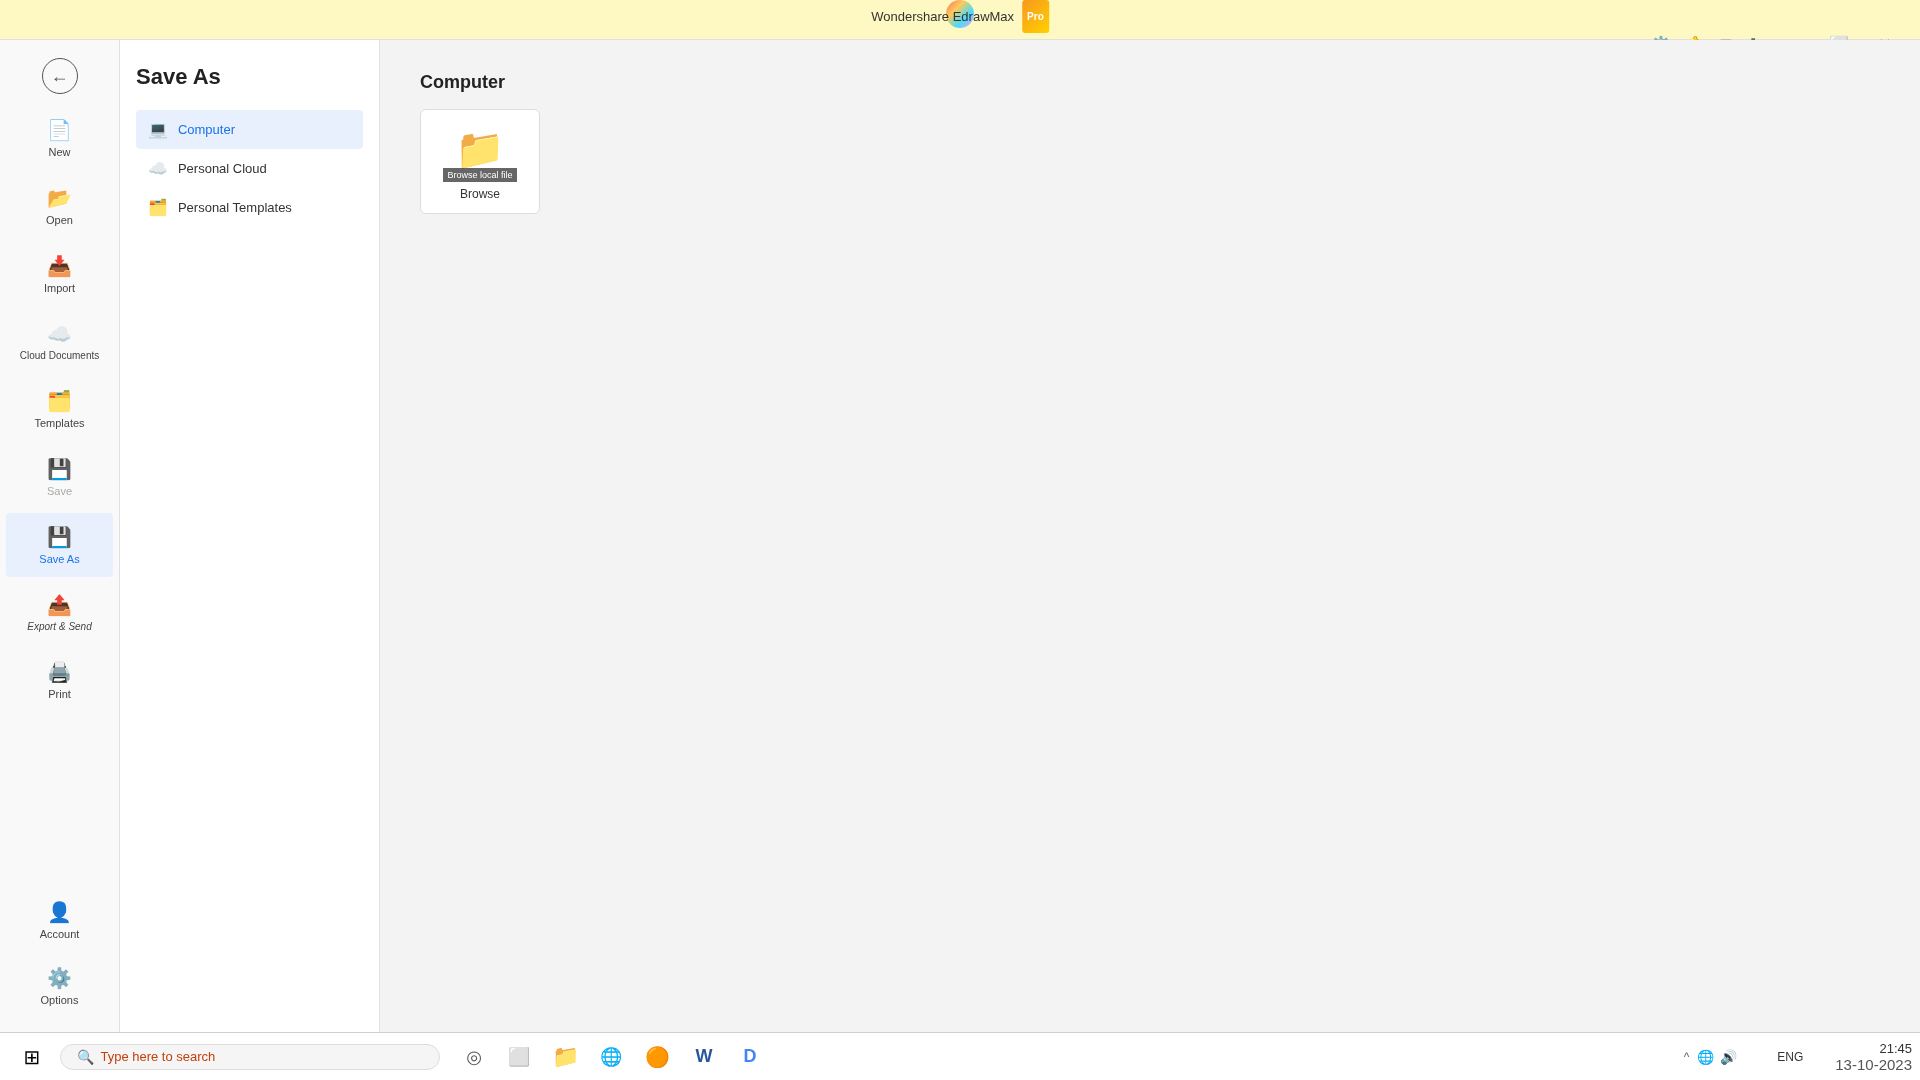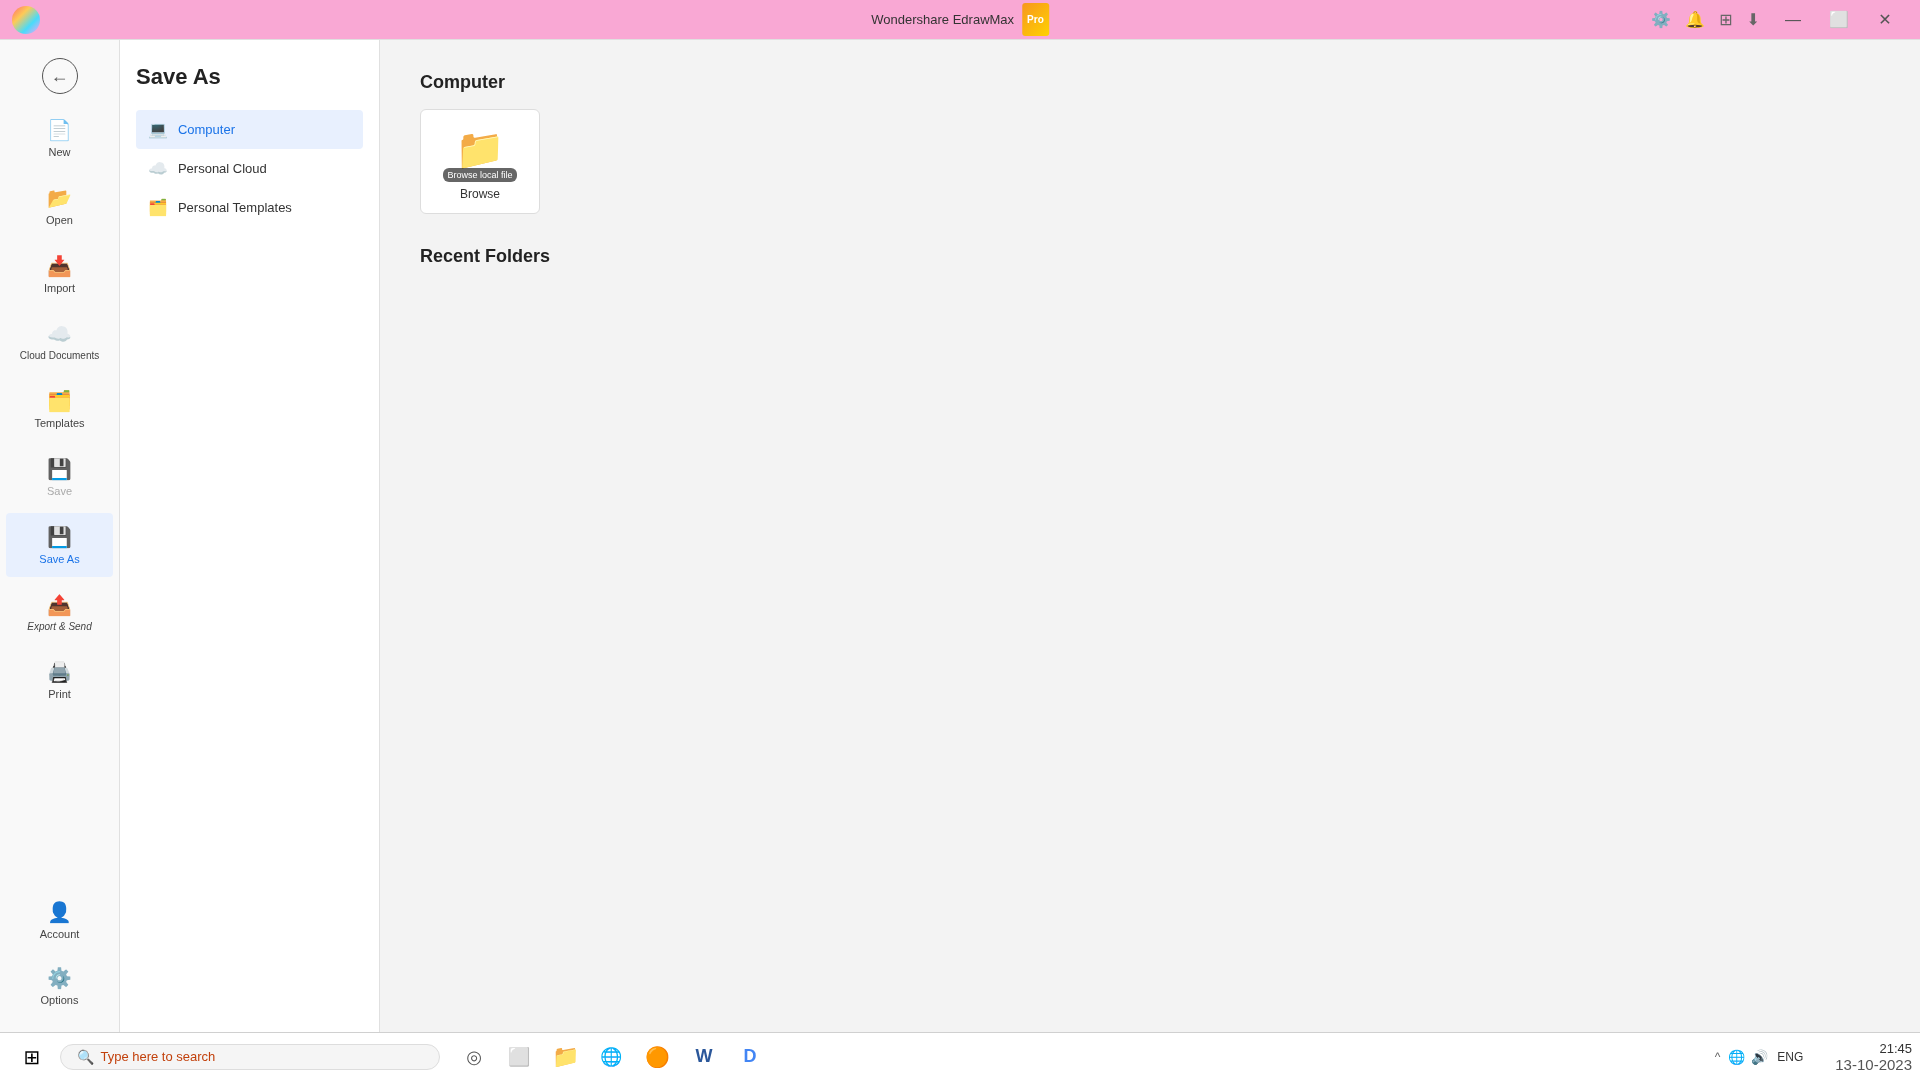--- a/index.html
+++ b/index.html
@@ -1,27 +1,28 @@
 <!DOCTYPE html>
 <html><head>
   <meta charset="utf-8">
   <style>
     * { margin: 0; padding: 0; box-sizing: border-box; }
     body { font-family: 'Segoe UI', sans-serif; width: 1920px; height: 1080px; overflow: hidden; background: #f3f3f3; display: flex; flex-direction: column; }
 
     
     .titlebar {
       height: 40px;
-      background: #f9a8d4;
+      background: #fef9c3;
       display: flex;
       align-items: center;
       justify-content: space-between;
       padding: 0 12px;
       border-bottom: 1px solid #e0e0e0;
       flex-shrink: 0;
+      flex-direction: column;
     }
     .titlebar-center {
       display: flex;
       align-items: center;
       gap: 8px;
       position: absolute;
       left: 50%;
       transform: translateX(-50%);
     }
     .titlebar-title { font-size: 13px; color: #333; }
@@ -143,21 +144,21 @@
       position: relative;
     }
     .folder-icon { font-size: 40px; }
     .folder-label-overlay {
       position: absolute;
       top: 58px;
       background: rgba(0,0,0,0.6);
       color: #fff;
       font-size: 9px;
       padding: 2px 4px;
-      border-radius: 6px;
+      border-radius: 0;
       white-space: nowrap;
     }
     .file-card-label { font-size: 12px; color: #333; margin-top: 14px; text-align: center; }
 
     
     .taskbar {
       height: 48px;
       background: #ffffff;
       border-top: 1px solid #d0d0d0;
       display: flex;
@@ -187,21 +188,21 @@
       width: 44px; height: 44px;
       display: flex; align-items: center; justify-content: center;
       border-radius: 4px; cursor: pointer; font-size: 22px;
     }
     .taskbar-spacer { flex: 1; }
     .taskbar-tray { display: flex; align-items: center; gap: 8px; }
     .tray-icons { display: flex; align-items: center; gap: 6px; color: #444; font-size: 14px; cursor: pointer; }
     .tray-time { text-align: right; margin-left: 24px; }
     .tray-time-main { font-size: 13px; color: #333; }
     .tray-time-date { font-size: 15px; color: #555; }
-    .tray-lang { font-size: 12px; color: #333; cursor: pointer; }
+    .tray-lang { font-size: 12px; color: #333; cursor: pointer; margin-left: 31px; }
     .taskbar-chevron { font-size: 12px; color: #666; cursor: pointer; }
   </style>
 </head>
 <body>
 
 <div class="titlebar">
   <div style="display:flex;align-items:center;gap:8px;">
     <div class="titlebar-avatar"></div>
   </div>
   <div class="titlebar-center">
@@ -304,21 +305,20 @@
     <div class="section-heading">Computer</div>
 
     <div class="file-cards">
       <div class="file-card">
         <span class="folder-icon">📁</span>
         <span class="folder-label-overlay">Browse local file</span>
         <span class="file-card-label">Browse</span>
       </div>
     </div>
 
-    <div class="section-heading">Recent Folders</div>
   </div>
 
 </div>
 
 <div class="taskbar">
   <div class="taskbar-start">
     <span>⊞</span>
   </div>
 
   <div class="taskbar-search">

